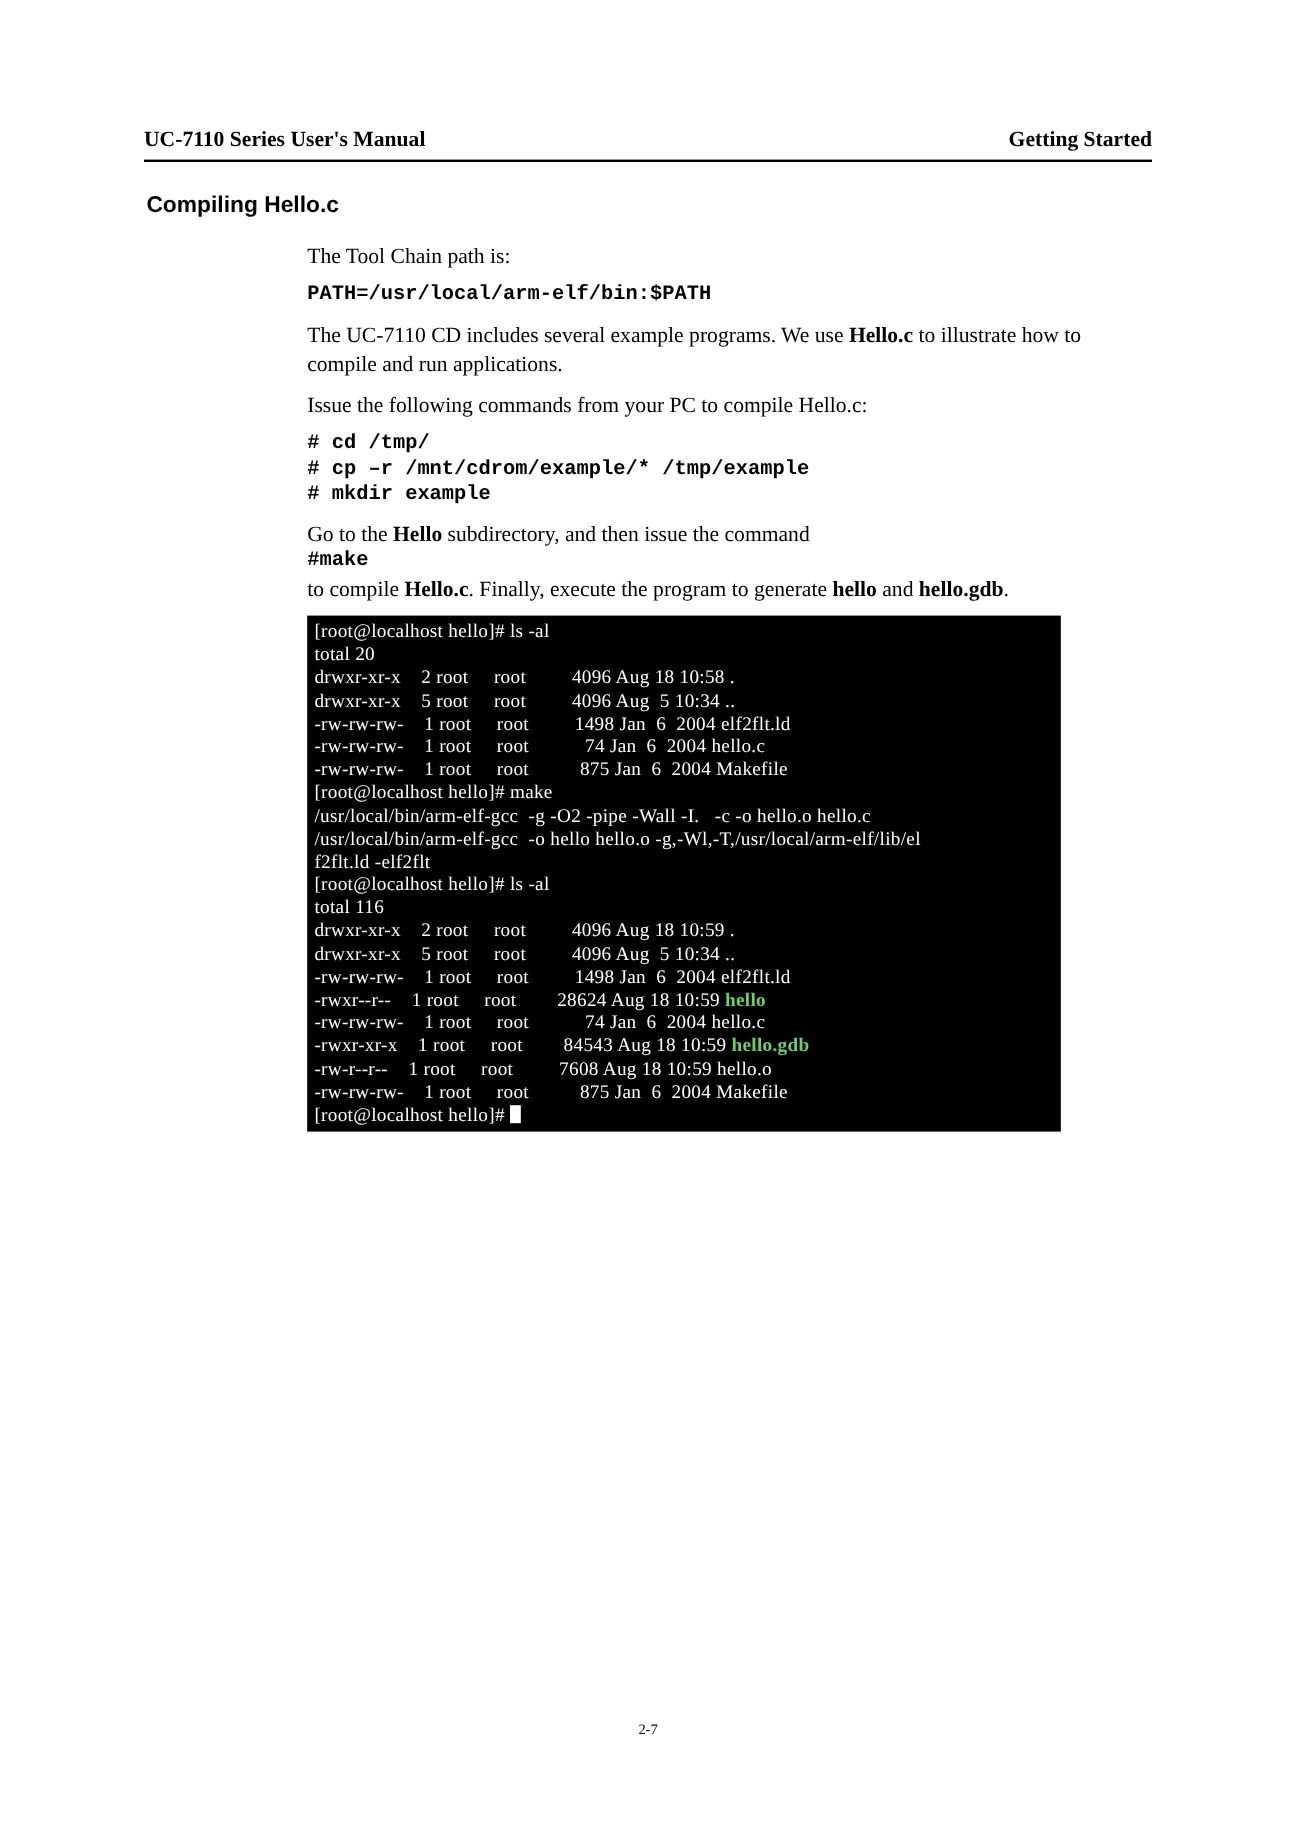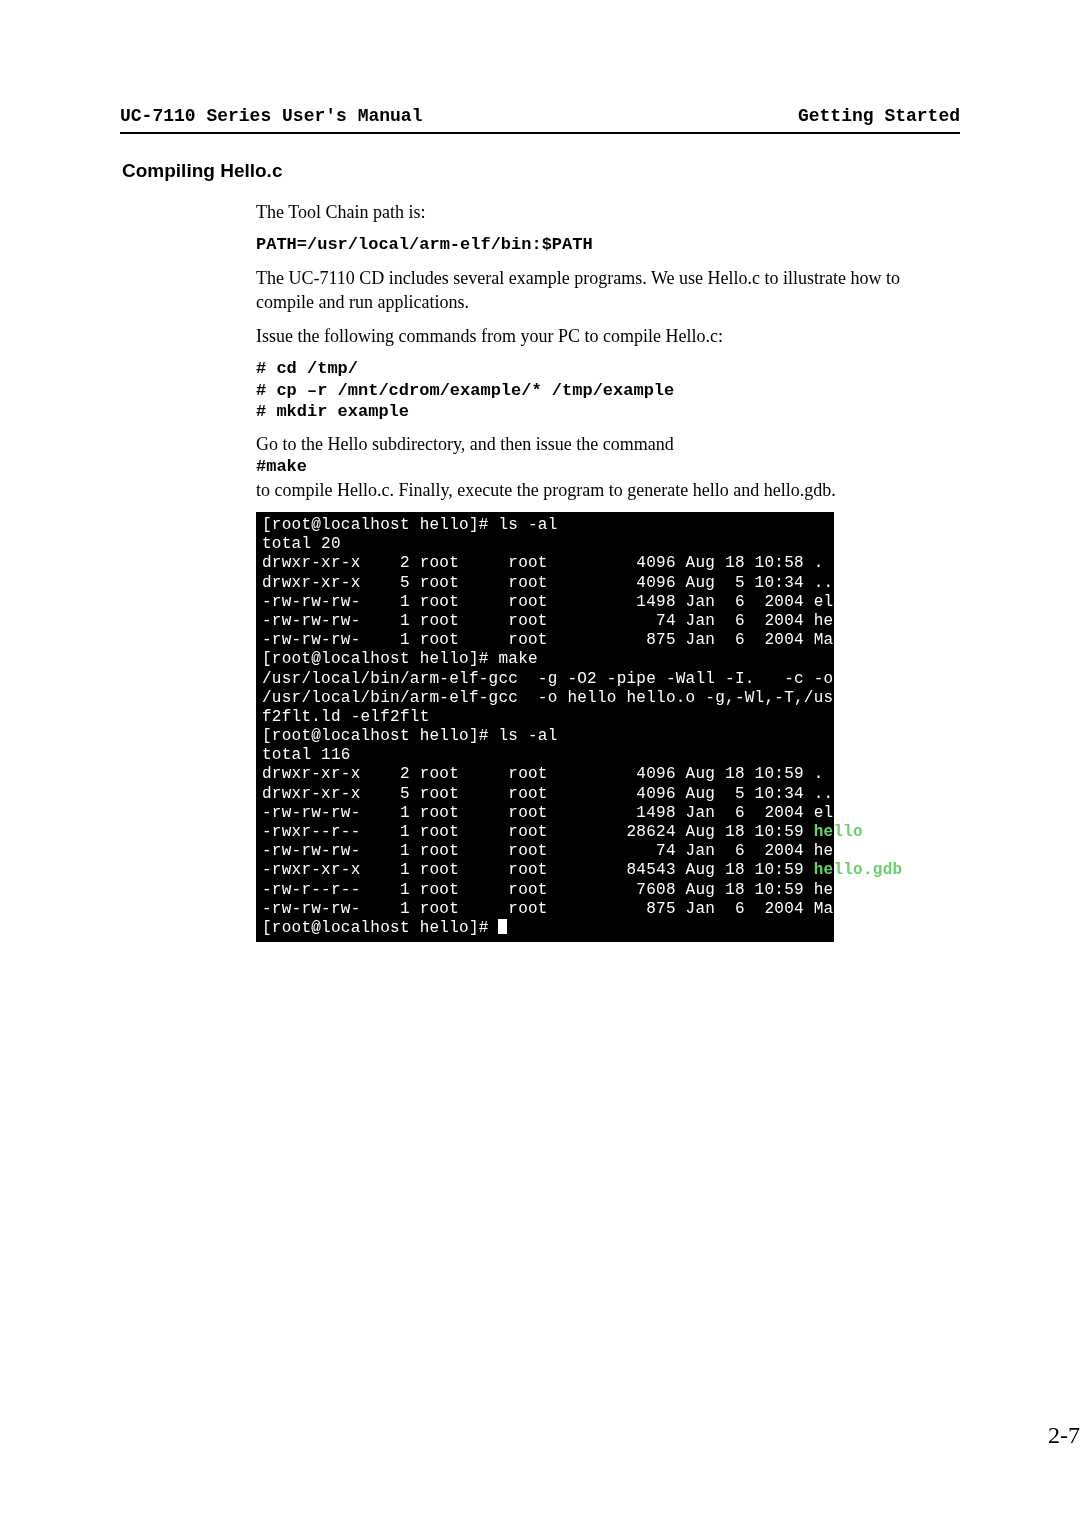--- a/index.html
+++ b/index.html
@@ -1,29 +1,29 @@
 <!DOCTYPE html>
 <html><head>
 <meta charset="utf-8">
 <style>
   html,body{margin:0;padding:0;background:#fff;font-family:"Times New Roman",serif;color:#000}
   .page{width:1080px;height:1527px;box-sizing:border-box;padding:0 120px 0 120px;position:relative}
-  .hdr{display:flex;justify-content:space-between;font-family:Liberation Mono, monospace;font-weight:bold;font-size:18px;padding-top:106px}
+  .hdr{display:flex;justify-content:space-between;font-family:Liberation Serif, serif;font-weight:bold;font-size:18px;padding-top:106px}
   .hdr-rule{border:none;border-top:2px solid #000;margin:6px 0 26px 0}
   .h2{font-family:Arial,Helvetica,sans-serif;font-size:19px;margin:0 0 18px 0;padding-left:2px}
   .body{padding-left:136px;font-size:18px;line-height:1.35}
   .body p{margin:0 0 10px 0}
   .mono{font-family:Liberation Mono, monospace;font-weight:bold;font-size:17px;line-height:1.25}
-  b{font-weight:normal}
+  b{font-weight:bold}
 
-  .term{background:#000;color:#fff;font-family:Liberation Mono, monospace;font-size:16px;line-height:1.20;padding:4px 6px;margin-top:2px;width:578px;min-height:418px;box-sizing:border-box;white-space:pre;letter-spacing:0.25px}
+  .term{background:#000;color:#fff;font-family:Liberation Serif, serif;font-size:16px;line-height:1.20;padding:4px 6px;margin-top:2px;width:628px;min-height:418px;box-sizing:border-box;white-space:pre;letter-spacing:0.25px}
   .brand{color:#6bcf6b;font-weight:bold}
   .cursor{display:inline-block;width:9px;height:15px;background:#fff;vertical-align:-2px}
 
-  .pg{position:absolute;bottom:78px;left:0;right:0;text-align:right;font-size:24px}
+  .pg{position:absolute;bottom:78px;left:0;right:0;text-align:center;font-size:12px}
 </style>
 </head>
 <body>
 <div class="page">
 
 <div class="hdr">
   <span>UC-7110 Series User's Manual</span>
   <span>Getting Started</span>
 </div>
 <hr class="hdr-rule">

